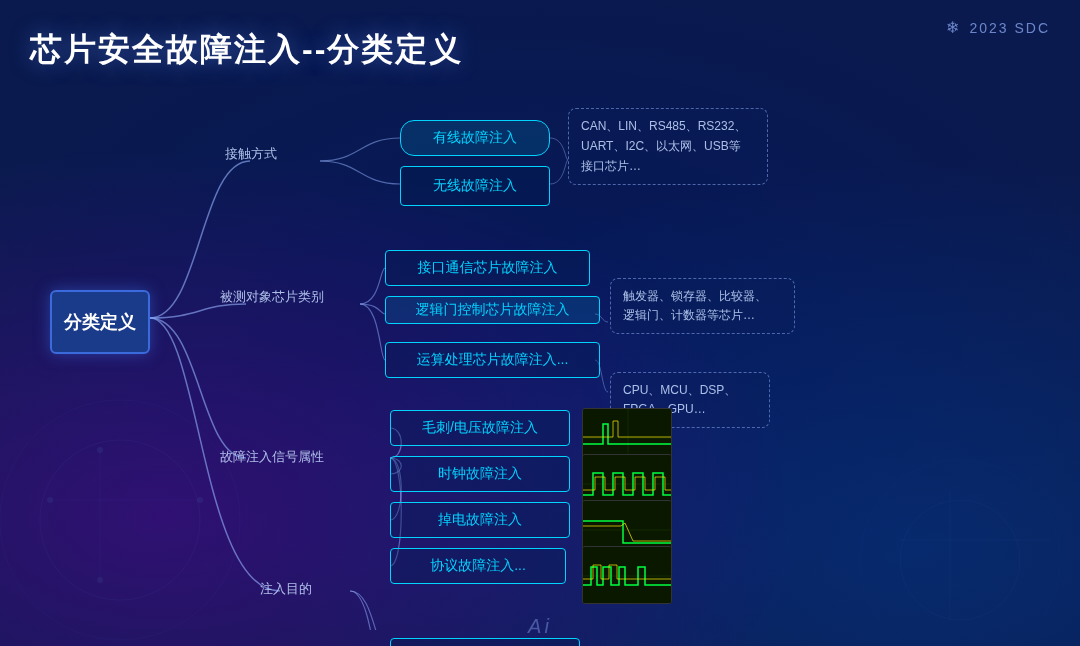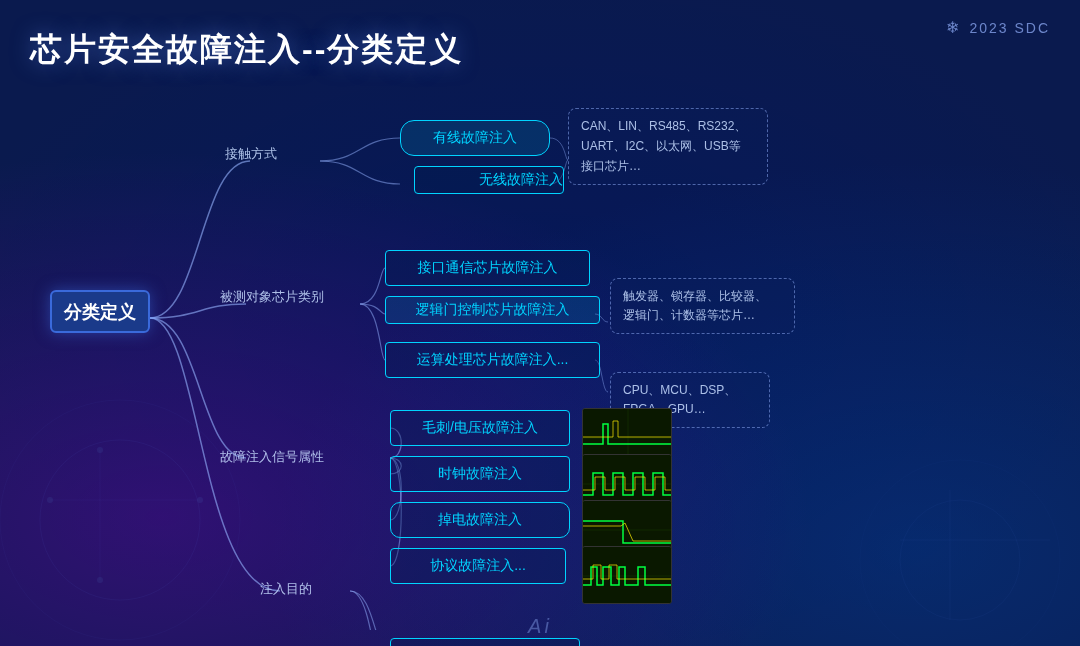--- a/index.html
+++ b/index.html
@@ -79,21 +79,21 @@
       height: 100%;
       pointer-events: none;
     }
 
     
     .center-node {
       position: absolute;
       left: 30px;
       top: 200px;
       width: 100px;
-      height: 43px;
+      height: 64px;
       background: #1a3a8a;
       border: 2px solid #3a6adb;
       border-radius: 6px;
       display: flex;
       align-items: center;
       justify-content: center;
       color: #ffffff;
       font-size: 18px;
       font-weight: bold;
       box-shadow: 0 0 15px rgba(58, 106, 219, 0.5);
@@ -227,21 +227,21 @@
 
   <div class="category-label" style="top:55px; left:205px;">接触方式</div>
   <div class="category-label" style="top:198px; left:200px;">被测对象芯片类别</div>
   <div class="category-label" style="top:358px; left:200px;">故障注入信号属性</div>
   <div class="category-label" style="top:490px; left:240px;">注入目的</div>
 
   <div class="blue-box" style="top:30px; left:380px; width:150px; height:36px; background:rgba(0,180,220,0.15);border-radius:14px;">
     <span>有线故障注入</span>
   </div>
 
-  <div class="blue-box" style="top:76px; left:394px; width:150px; height:28px;justify-content:flex-end;">
+  <div class="blue-box" style="top:76px; left:380px; width:150px; height:40px;">
     <span>无线故障注入</span>
   </div>
 
   <div class="blue-box" style="top:160px; left:365px; width:205px; height:36px;">
     <span>接口通信芯片故障注入</span>
   </div>
 
   <div class="blue-box" style="top:206px; left:365px; width:215px; height:28px; background:rgba(0,180,220,0.15);">
     <span>逻辑门控制芯片故障注入</span>
   </div>
@@ -251,21 +251,21 @@
   </div>
 
   <div class="blue-box" style="top:320px; left:370px; width:180px; height:36px;">
     <span>毛刺/电压故障注入</span>
   </div>
 
   <div class="blue-box" style="top:366px; left:370px; width:180px; height:36px;">
     <span>时钟故障注入</span>
   </div>
 
-  <div class="blue-box" style="top:412px; left:370px; width:180px; height:36px;border-radius:10px;">
+  <div class="blue-box" style="top:412px; left:370px; width:180px; height:36px;">
     <span>掉电故障注入</span>
   </div>
 
   <div class="blue-box" style="top:458px; left:370px; width:176px; height:36px;">
     <span>协议故障注入...</span>
   </div>
 
   <div class="blue-box" style="top:548px; left:370px; width:190px; height:36px;">
     
   </div>

